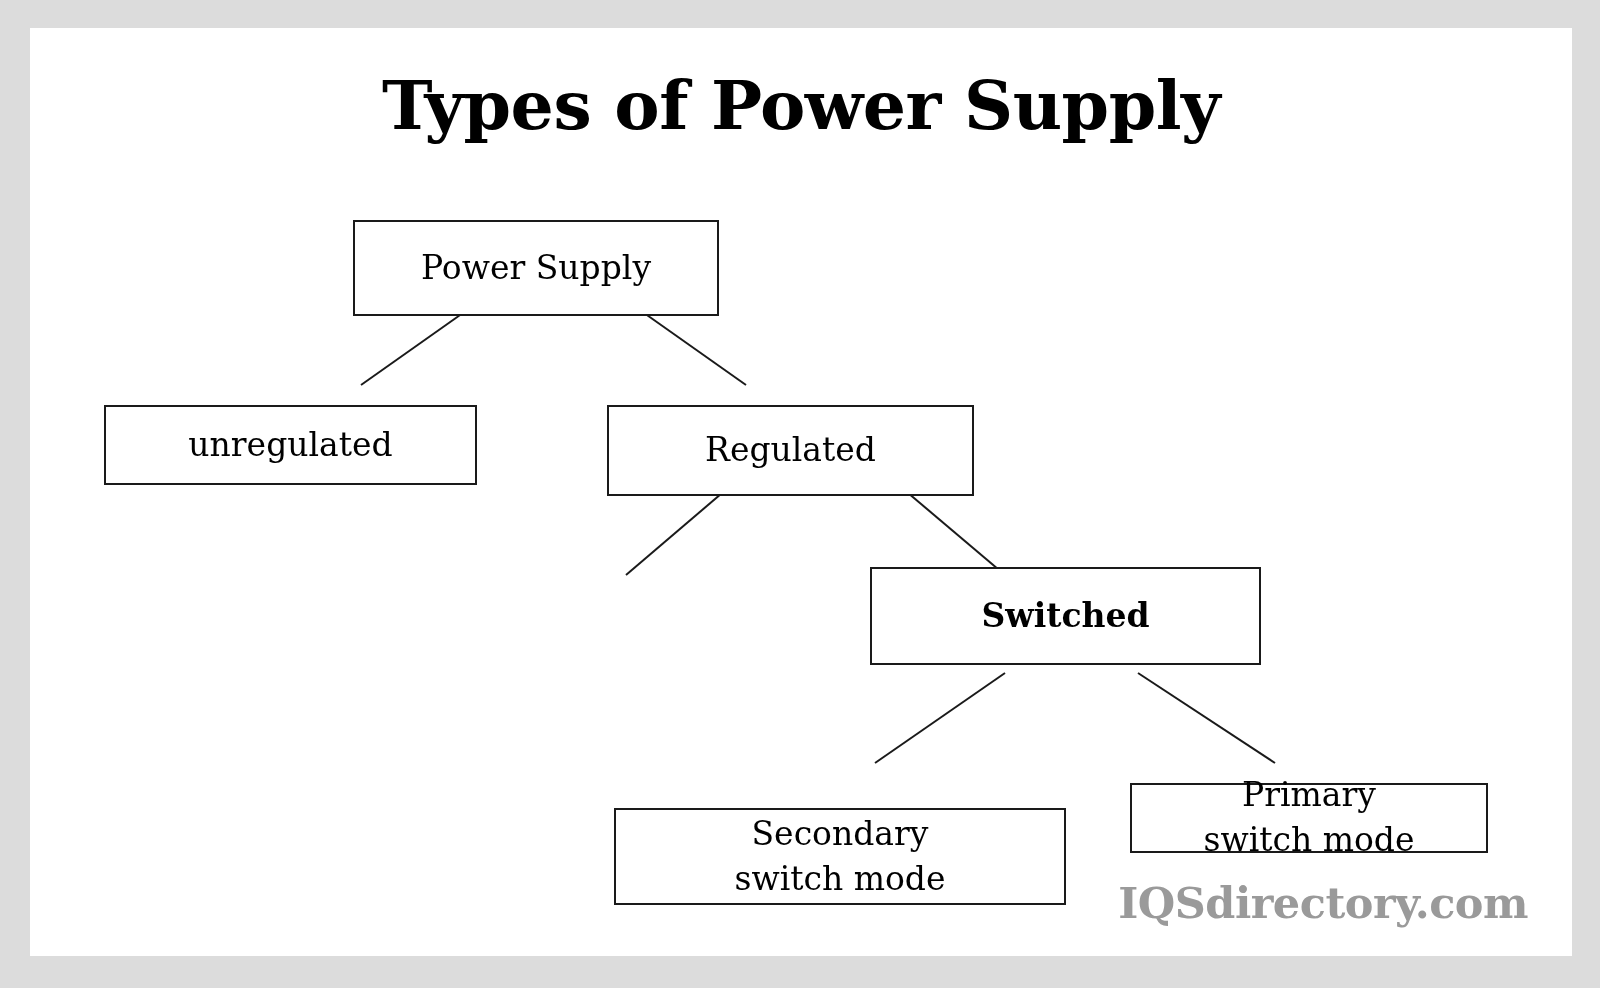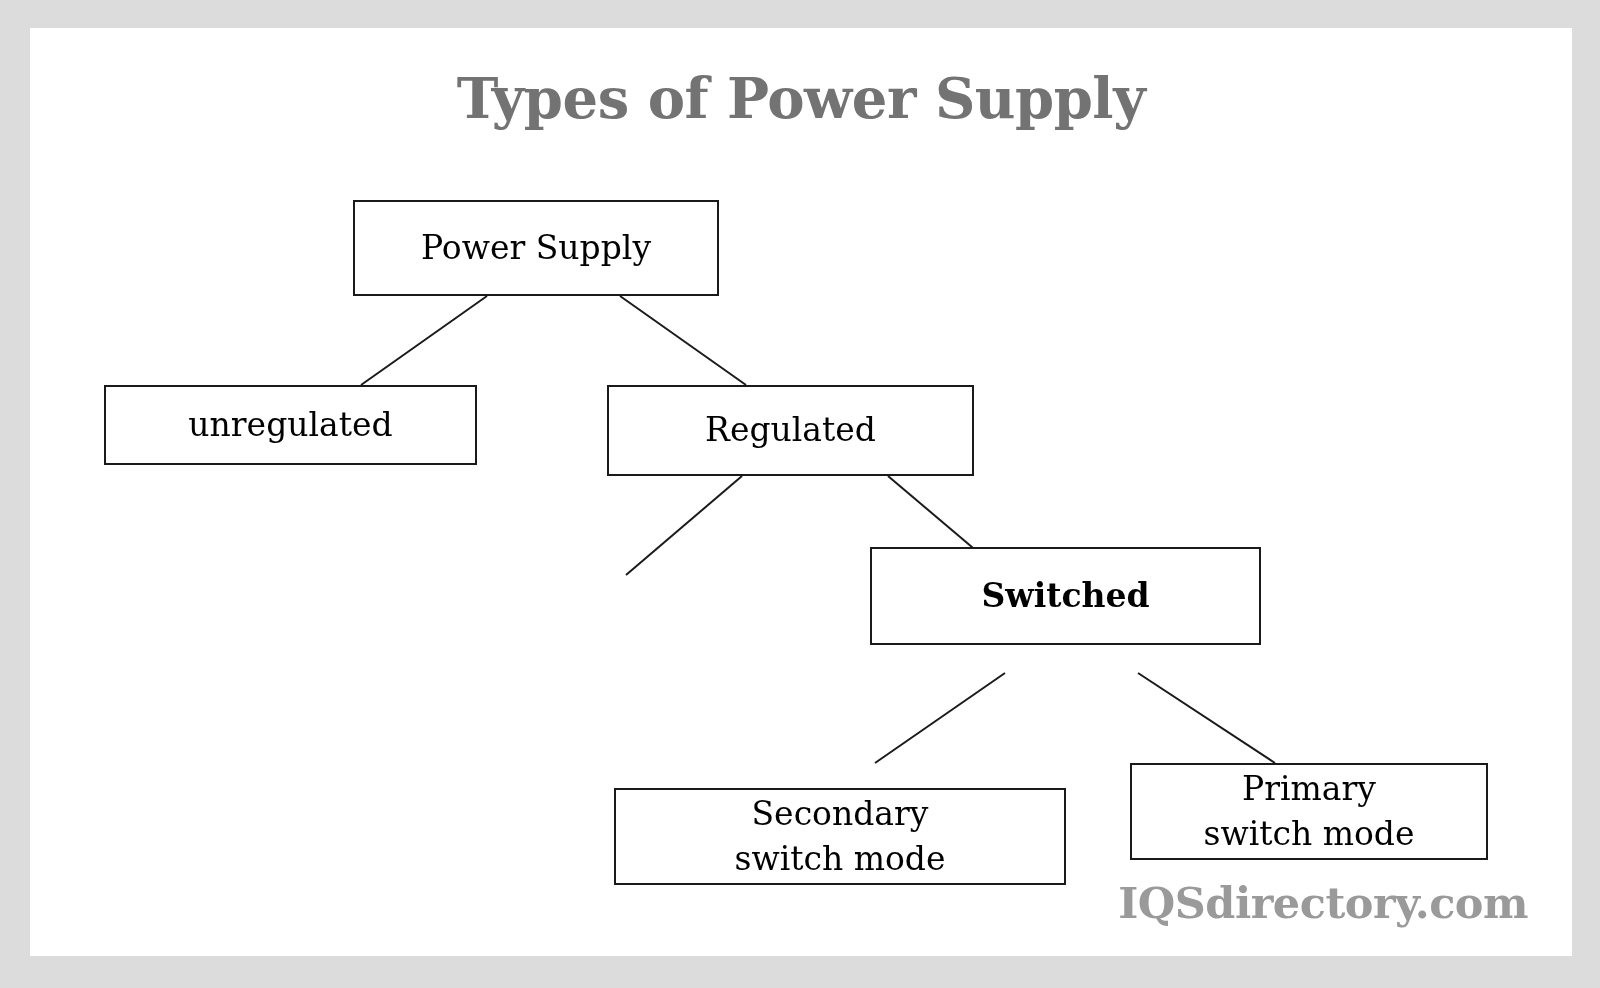--- a/index.html
+++ b/index.html
@@ -27,40 +27,41 @@
     background: #ffffff;
   }
   #diagram-title {
     position: absolute;
     left: 0;
     top: 40px;
     width: 1542px;
     text-align: center;
     font-family: "DejaVu Serif", "Liberation Serif", serif;
     font-weight: bold;
-    font-size: 56px;
+    font-size: 68px;
     letter-spacing: -0.5px;
-    color: #737373;
+    color: #000000;
     line-height: 1.1;
     white-space: nowrap;
   }
   .node {
     position: absolute;
     box-sizing: border-box;
     border: 2px solid #1a1a1a;
     background: #ffffff;
     display: flex;
     align-items: center;
     justify-content: center;
     text-align: center;
     color: #000000;
     font-family: "DejaVu Serif", "Liberation Serif", serif;
     font-size: 33px;
     line-height: 1.35;
     z-index: 3;
+    margin-top: 20px;
   }
   .node .node-label {
     display: block;
     padding: 0 6px;
     white-space: pre-line;
   }
   #connectors {
     position: absolute;
     left: 0;
     top: 0;
@@ -119,21 +120,21 @@
 
     <div class="node" style="left:840px; top:519px; width:391px; height:98px;font-weight:bold;">
       <span class="node-label">Switched</span>
     </div>
 
     <div class="node" style="left:584px; top:760px; width:452px; height:97px;">
       <span class="node-label">Secondary
 switch mode</span>
     </div>
 
-    <div class="node" style="left:1100px; top:735px; width:358px; height:97px;">
+    <div class="node" style="left:1100px; top:735px; width:358px; height:70px;">
       <span class="node-label">Primary
 switch mode</span>
     </div>
 
     <div id="watermark">IQSdirectory.com</div>
 
   </div>
 </div>
 
 </body></html>

